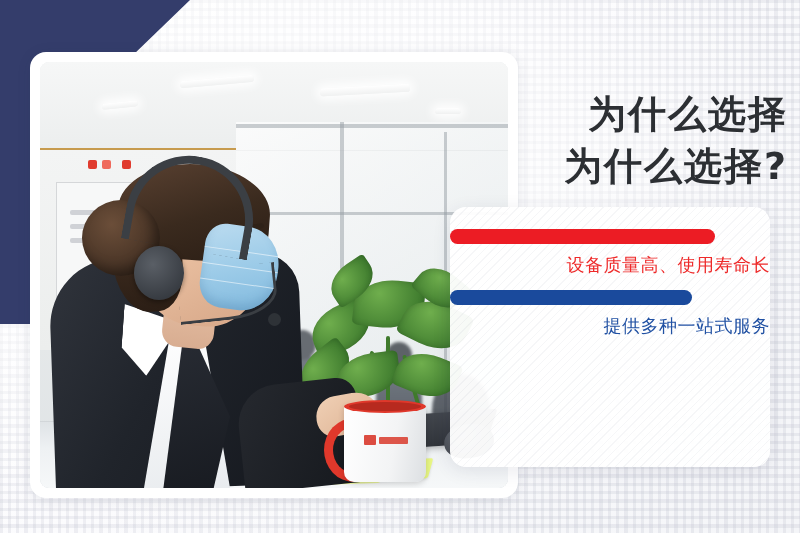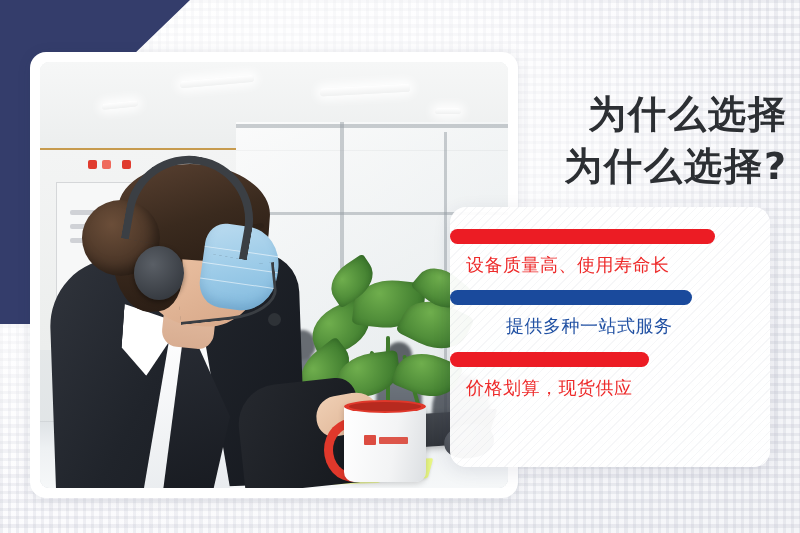--- a/index.html
+++ b/index.html
@@ -323,20 +323,21 @@
     white-space:nowrap;
   }
 
   
   .feat-card{
     position:absolute;left:450px;top:207px;width:320px;height:260px;
     background:rgba(255,255,255,.96);
     border-radius:16px;
     box-shadow:0 4px 18px rgba(45,52,85,.10);
     overflow:hidden;
+    text-align:right;
   }
   .feat-card-grid{
     position:absolute;inset:0;
     background-image:repeating-linear-gradient(135deg,
       rgba(165,170,185,.10) 0px, rgba(165,170,185,.10) 1px,
       transparent 1px, transparent 6px);
     pointer-events:none;
   }
   .feat-list{position:relative;padding:22px 0 0 0;}
   .feat-item{margin-bottom:14px;}
@@ -471,21 +472,17 @@
       <div class="feat-item">
         <div class="feat-bar b1" style="background: rgb(236, 28, 36); width: 265px;"></div>
         <div class="feat-text t-red" style="color: rgb(238, 42, 42);">设备质量高、使用寿命长</div>
       </div>
 
       <div class="feat-item">
         <div class="feat-bar b2" style="background: rgb(26, 74, 156); width: 242px;"></div>
         <div class="feat-text t-blue" style="color: rgb(33, 81, 163);">提供多种一站式服务</div>
       </div>
 
-      <div class="feat-item">
-        <div class="feat-bar b3" style="background: rgb(236, 28, 36); width: 199px;"></div>
-        <div class="feat-text t-red" style="color: rgb(238, 42, 42);">价格划算，现货供应</div>
-      </div>
 
     </div>
   </div>
 
 </div>
 
 </body></html>

